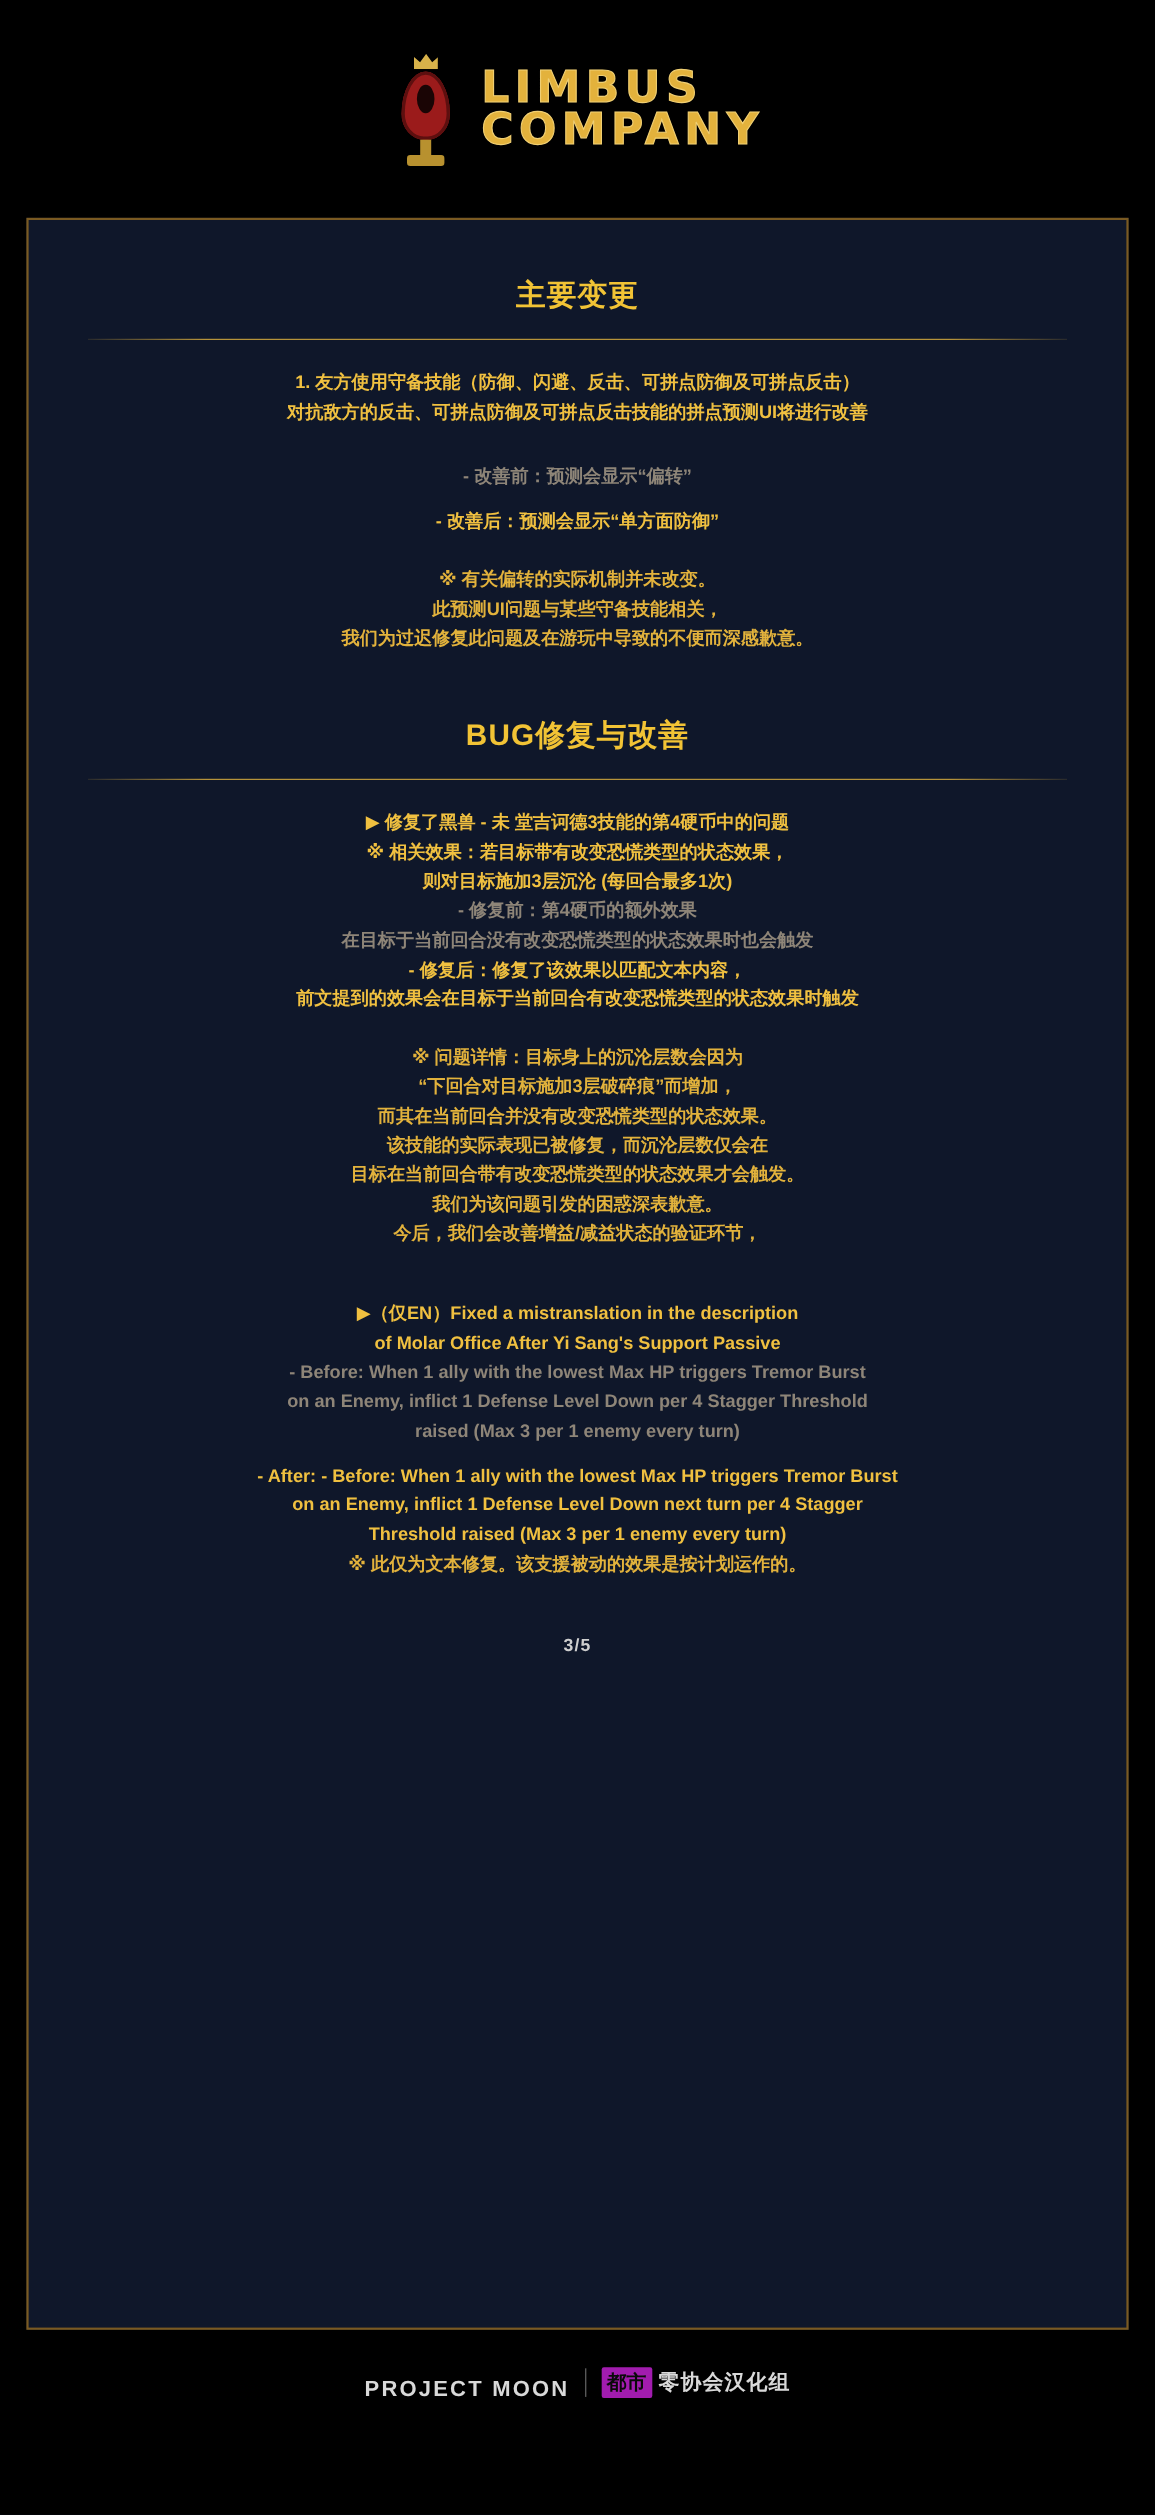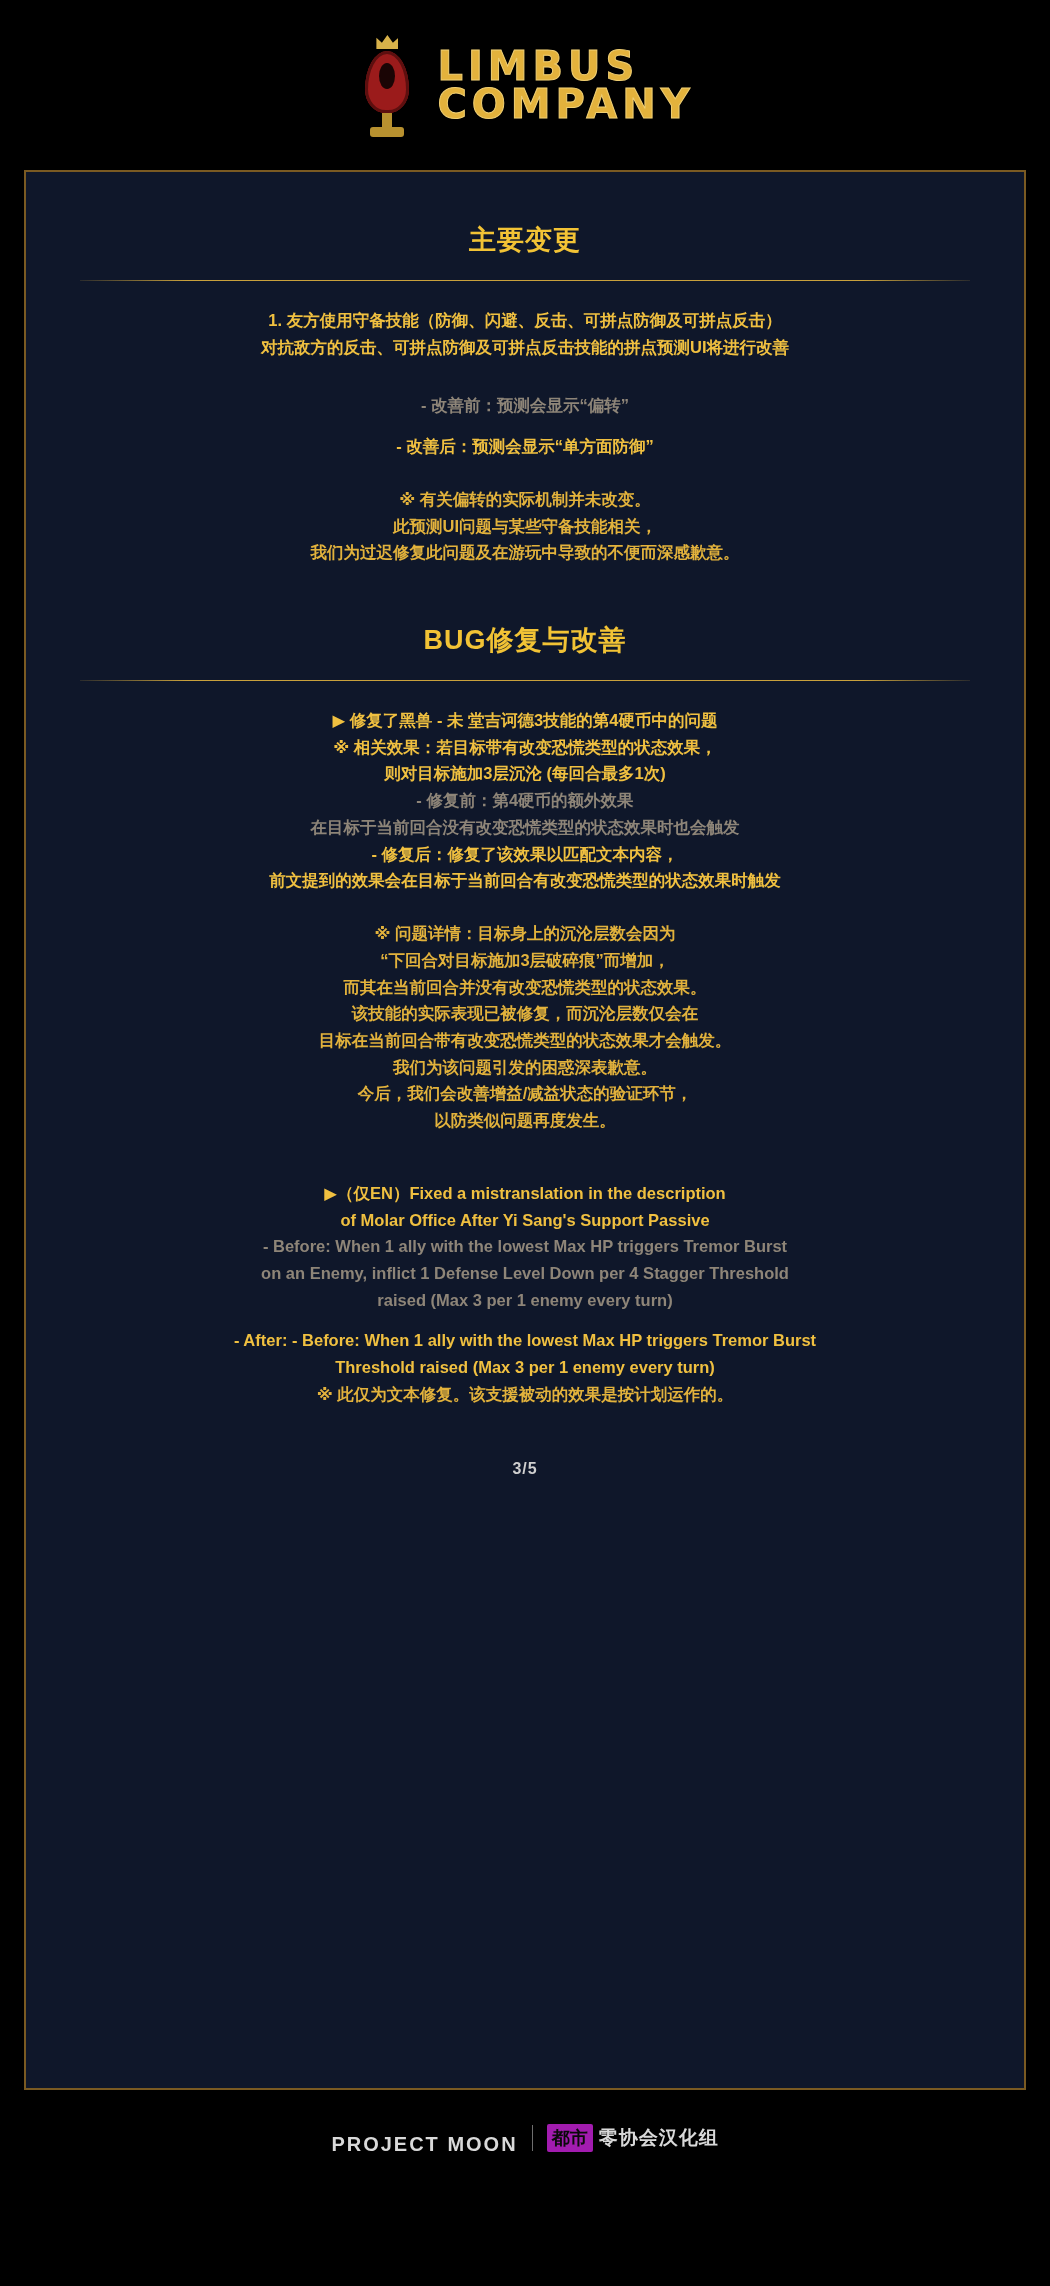--- a/index.html
+++ b/index.html
@@ -11,21 +11,21 @@
     width: 1050px;
     min-height: 2286px;
     font-family: "Liberation Sans", "DejaVu Sans", sans-serif;
     color: #e8c96a;
     position: relative;
   }
 
   
   .logo-area {
     width: 100%;
-    height: 170px;
+    height: 198px;
     display: flex;
     align-items: center;
     justify-content: center;
     gap: 18px;
   }
   .logo-emblem {
     width: 64px;
     height: 104px;
     position: relative;
     flex: none;
@@ -242,33 +242,33 @@
 
     <div class="sp-md"></div>
 
     <p class="line amber">※ 问题详情：目标身上的沉沦层数会因为</p>
     <p class="line amber">“下回合对目标施加3层破碎痕”而增加，</p>
     <p class="line amber">而其在当前回合并没有改变恐慌类型的状态效果。</p>
     <p class="line amber">该技能的实际表现已被修复，而沉沦层数仅会在</p>
     <p class="line amber">目标在当前回合带有改变恐慌类型的状态效果才会触发。</p>
     <p class="line amber">我们为该问题引发的困惑深表歉意。</p>
     <p class="line amber">今后，我们会改善增益/减益状态的验证环节，</p>
-    <p class="line amber">以防类似问题再度发生。</p>
   </div>
 
   <div class="sp-lg"></div>
 
   <div class="block">
     <p class="line gold en">▶（仅EN）Fixed a mistranslation in the description</p>
     <p class="line gold en">of Molar Office After Yi Sang's Support Passive</p>
     <p class="line grey en">- Before: When 1 ally with the lowest Max HP triggers Tremor Burst</p>
     <p class="line grey en">on an Enemy, inflict 1 Defense Level Down per 4 Stagger Threshold</p>
     <p class="line grey en">raised (Max 3 per 1 enemy every turn)</p>
     <div class="sp-sm"></div>
     <p class="line gold en">- After: - Before: When 1 ally with the lowest Max HP triggers Tremor Burst</p>
+    <p class="line gold en">on an Enemy, inflict 1 Defense Level Down next turn per 4 Stagger</p>
     <p class="line gold en">Threshold raised (Max 3 per 1 enemy every turn)</p>
     <p class="line amber">※ 此仅为文本修复。该支援被动的效果是按计划运作的。</p>
   </div>
 
   <div class="page-number">3/5</div>
 </div>
 
 <div class="footer">
   <span class="pm">PROJECT MOON</span>
   <span class="bar"></span>

